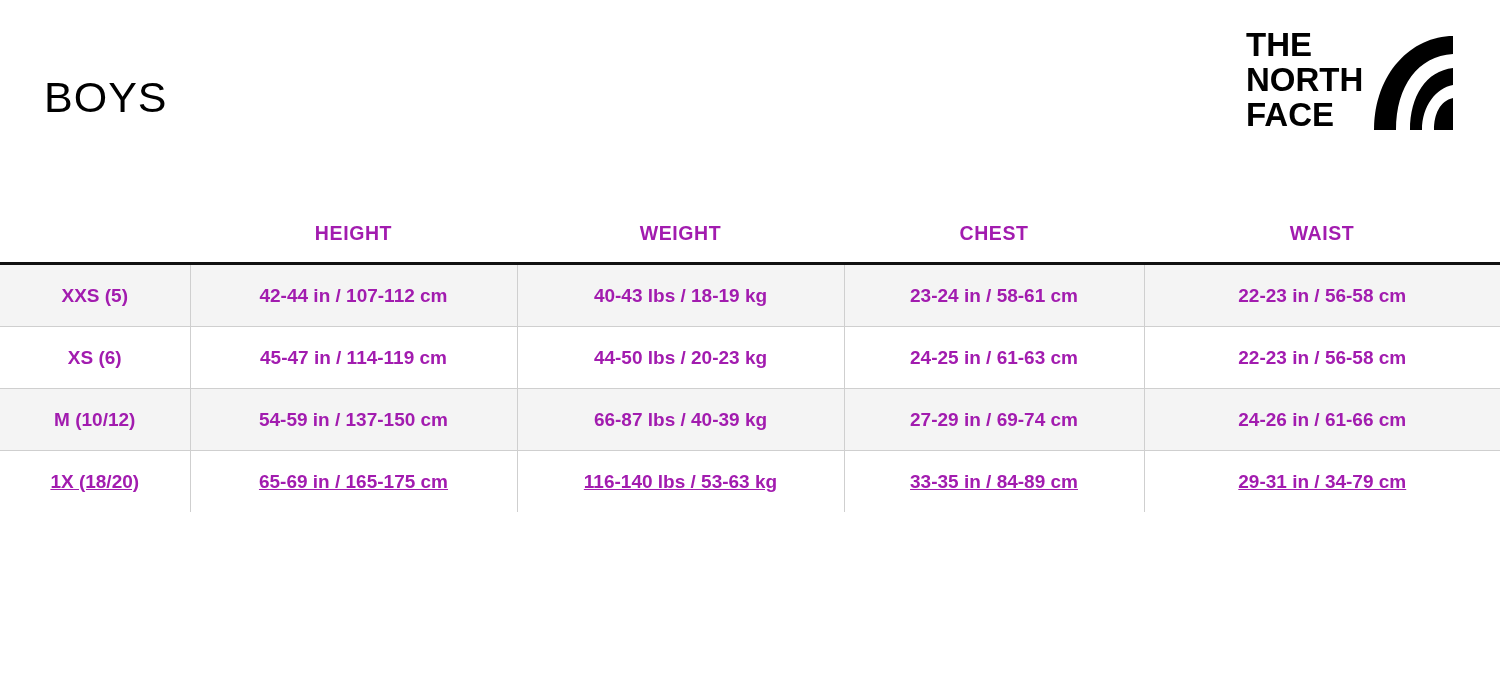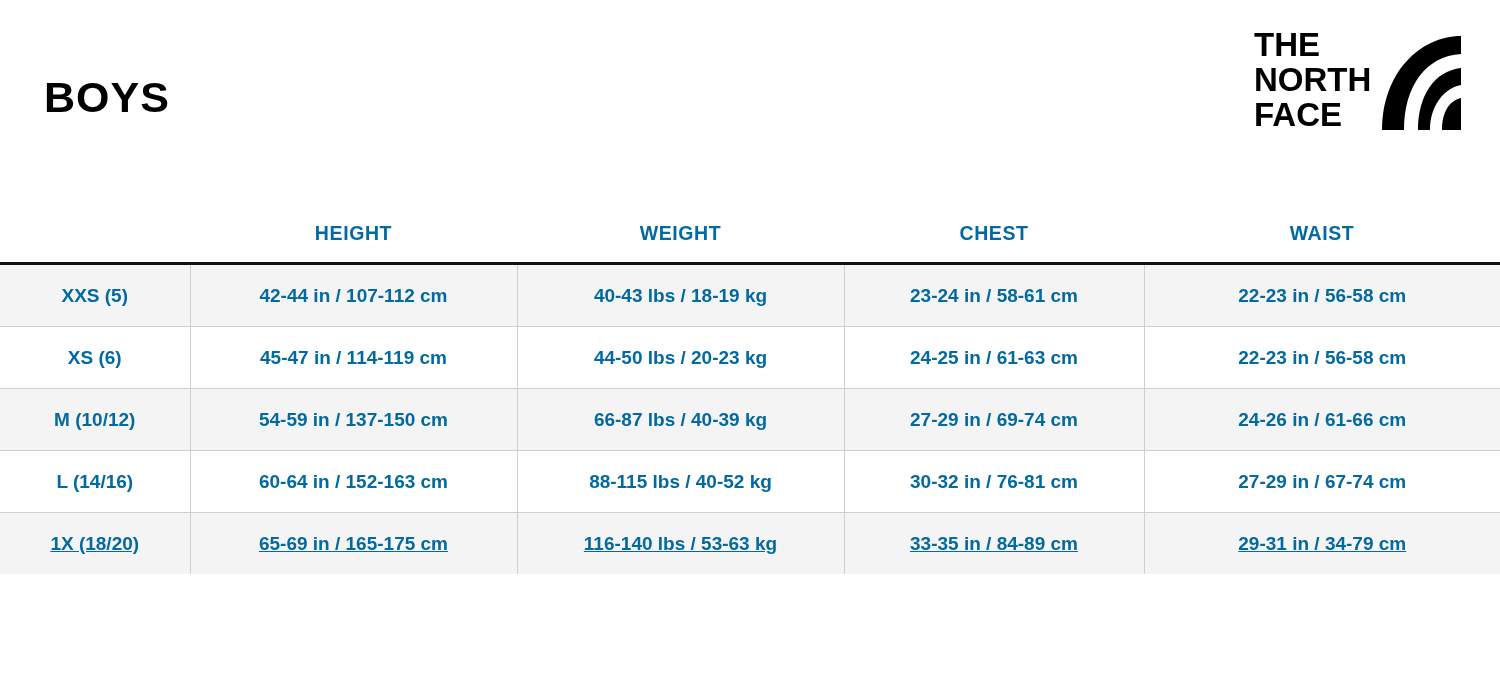--- a/index.html
+++ b/index.html
@@ -20,30 +20,30 @@
     height: 685px;
     background: #ffffff;
   }
 
   
   .page-title {
     position: absolute;
     left: 44px;
     top: 76px;
     font-size: 43px;
-    font-weight: bold;
+    font-weight: normal;
     letter-spacing: 1px;
     color: #000000;
     line-height: 1;
     text-align: right;
   }
 
   .brand-logo {
     position: absolute;
-    right: 36px;
+    right: 44px;
     top: 26px;
     width: 210px;
     height: 108px;
   }
   .brand-logo svg { display: block; }
 
   
   .size-table {
     position: absolute;
     left: 0;
@@ -51,21 +51,21 @@
     width: 1500px;
     border-collapse: collapse;
     table-layout: fixed;
   }
   .size-table th,
   .size-table td {
     text-align: center;
     vertical-align: middle;
     font-size: 19px;
     font-weight: bold;
-    color: #0369a1;
+    color: #a21caf;
     padding: 0;
   }
   .size-table thead th {
     height: 58px;
     font-size: 19.5px;
     letter-spacing: 0.6px;
     border-bottom: 3px solid #111111;
     background: #ffffff;
   }
   .size-table thead th.corner {
@@ -156,27 +156,20 @@
         <td>22-23 in / 56-58 cm</td>
       </tr>
       <tr>
         <td class="size-cell">M (10/12)</td>
         <td>54-59 in / 137-150 cm</td>
         <td>66-87 lbs / 40-39 kg</td>
         <td>27-29 in / 69-74 cm</td>
         <td>24-26 in / 61-66 cm</td>
       </tr>
       <tr>
-        <td class="size-cell">L (14/16)</td>
-        <td>60-64 in / 152-163 cm</td>
-        <td>88-115 lbs / 40-52 kg</td>
-        <td>30-32 in / 76-81 cm</td>
-        <td>27-29 in / 67-74 cm</td>
-      </tr>
-      <tr>
         <td class="size-cell">1X (18/20)</td>
         <td>65-69 in / 165-175 cm</td>
         <td>116-140 lbs / 53-63 kg</td>
         <td>33-35 in / 84-89 cm</td>
         <td>29-31 in / 34-79 cm</td>
       </tr>
     </tbody>
   </table>
 
 </div>

